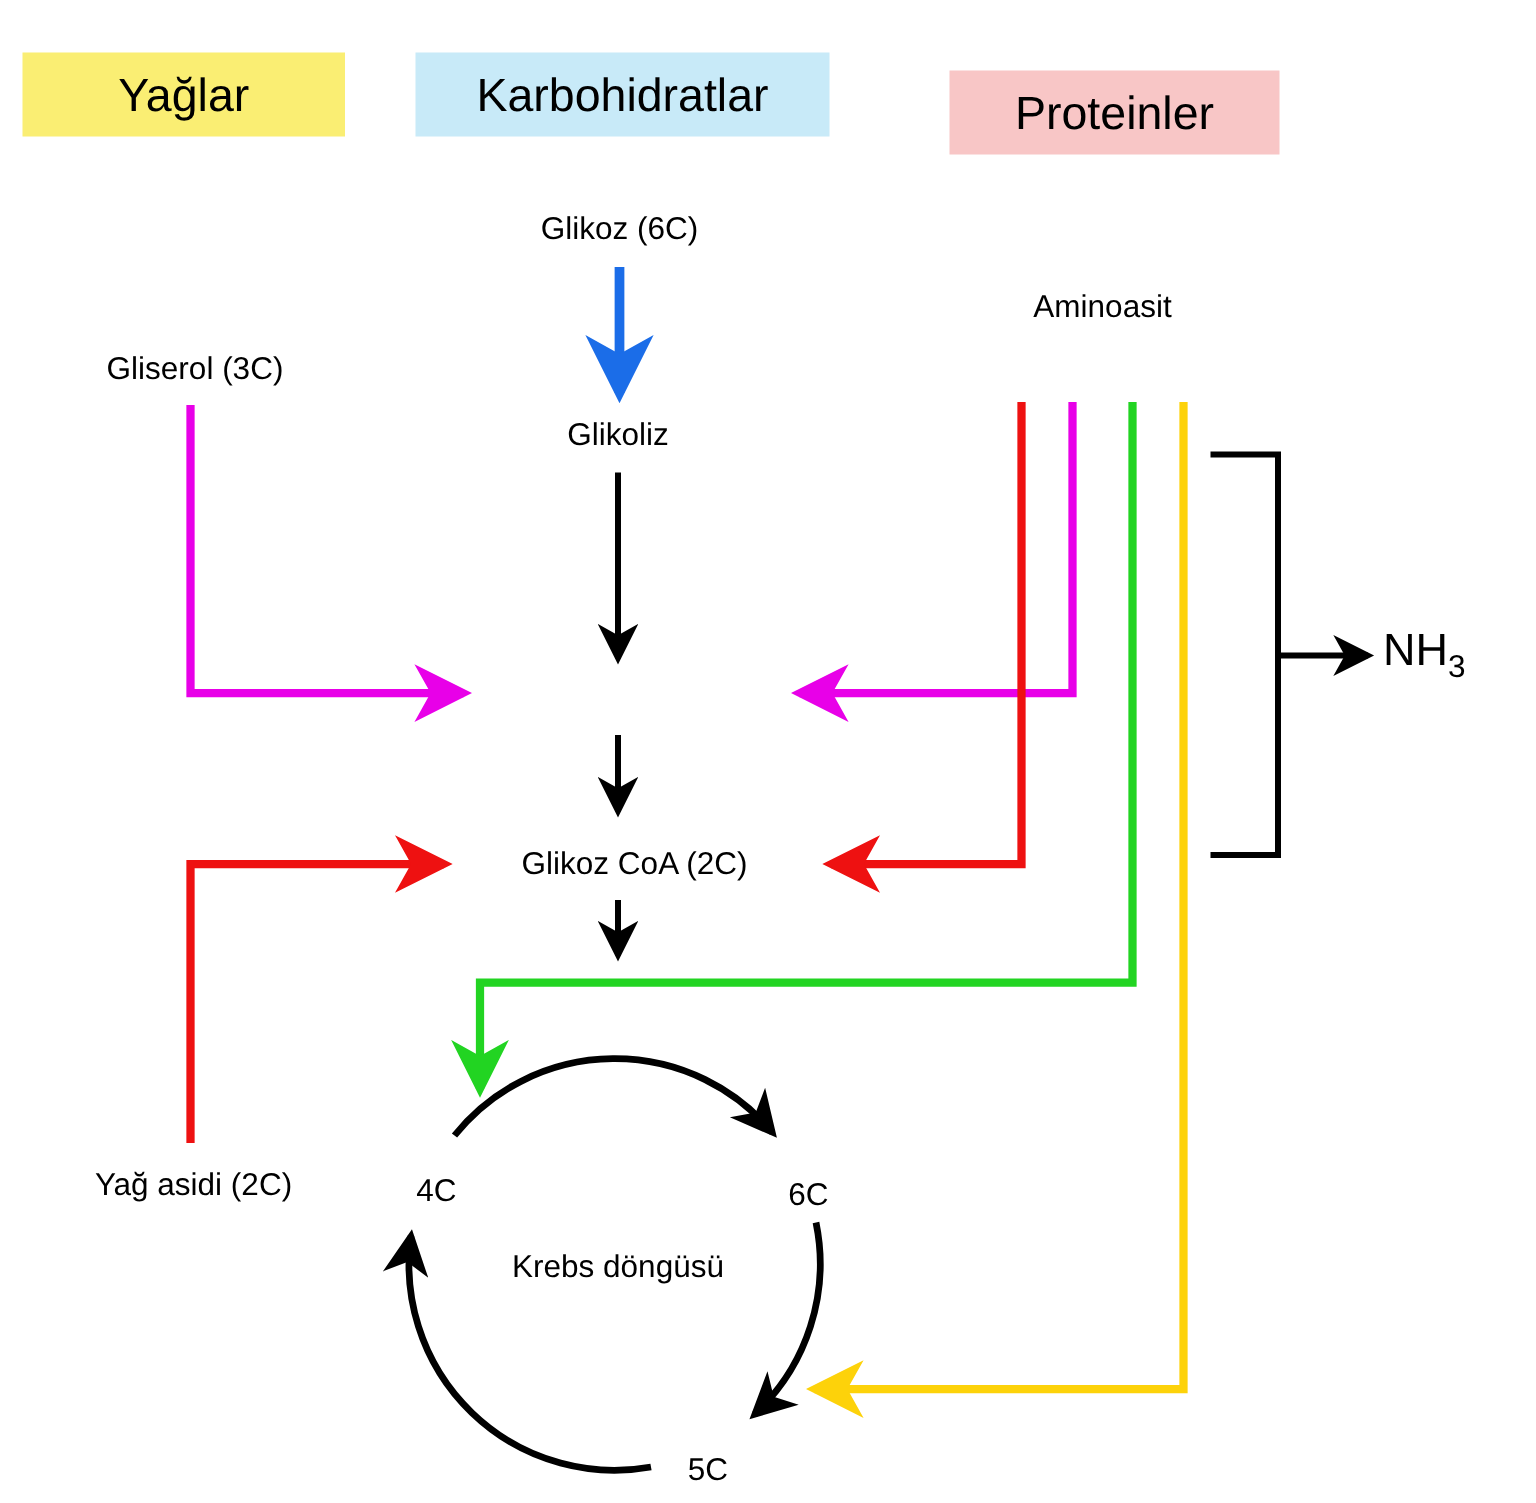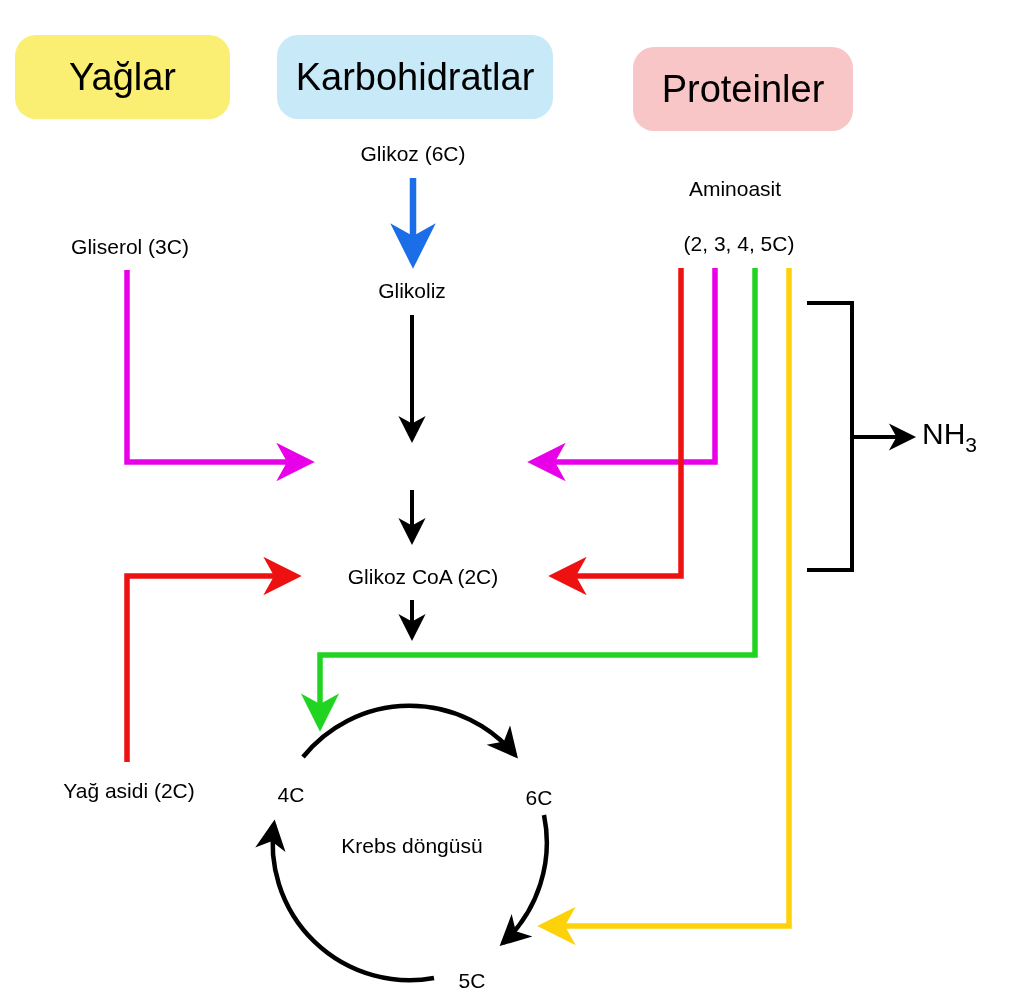--- a/index.html
+++ b/index.html
@@ -15,23 +15,23 @@
     --background:#ffffff;
   }
   html,body{margin:0;padding:0;background:#fff;}
   .canvas{
     position:relative;width:1024px;height:1002px;
     background:var(--background);
     font-family:"Liberation Sans",sans-serif;color:#000;overflow:hidden;
   }
   .diagram-svg{position:absolute;left:0;top:0;width:1024px;height:1002px;}
   .box{
-    position:absolute;top:35px;height:84px;
+    position:absolute;top:35px;height:56px;
     display:flex;align-items:center;justify-content:center;
-    font-size:38px;line-height:1;border-radius:21px;
+    font-size:31px;line-height:1;
   }
   .box-fats{left:15px;width:215px;background:var(--box_fats_bg);}
   .box-carbohydrates{left:277px;width:276px;background:var(--box_carbohydrates_bg);}
   .box-proteins{left:633px;width:220px;background:var(--box_proteins_bg);margin-top:12px;}
   .lbl{
     position:absolute;transform:translate(-50%,-50%);
     font-size:21px;line-height:1;white-space:nowrap;
   }
   .nh3{transform:translate(0,-50%);font-size:30px;}
   .nh3 sub{font-size:21px;line-height:1;vertical-align:-8px;}
@@ -110,22 +110,21 @@
   <div class="box box-carbohydrates">
     <span>Karbohidratlar</span>
   </div>
   <div class="box box-proteins">
     <span>Proteinler</span>
   </div>
 
   <div class="lbl" style="left:413px;top:153px;">Glikoz (6C)</div>
   <div class="lbl" style="left:412px;top:290px;">Glikoliz</div>
   <div class="lbl" style="left:130px;top:246px;">Gliserol (3C)</div>
-  <div class="lbl" style="left:735px;top:188px;text-align:right;">Aminoasit</div>
-  <div class="lbl" style="left:739px;top:243px;">(2, 3, 4, 5C)</div>
+  <div class="lbl" style="left:735px;top:205px;text-align:right;">Aminoasit</div>
   <div class="lbl" style="left:423px;top:576px;">Glikoz CoA (2C)</div>
   <div class="lbl" style="left:129px;top:790px;">Yağ asidi (2C)</div>
   <div class="lbl" style="left:291px;top:794px;">4C</div>
   <div class="lbl" style="left:539px;top:797px;">6C</div>
   <div class="lbl" style="left:472px;top:980px;">5C</div>
   <div class="lbl" style="left:412px;top:845px;">Krebs döngüsü</div>
   <div class="lbl nh3" style="left:922px;top:437px;">
     <span>NH</span><sub>3</sub>
   </div>
 

